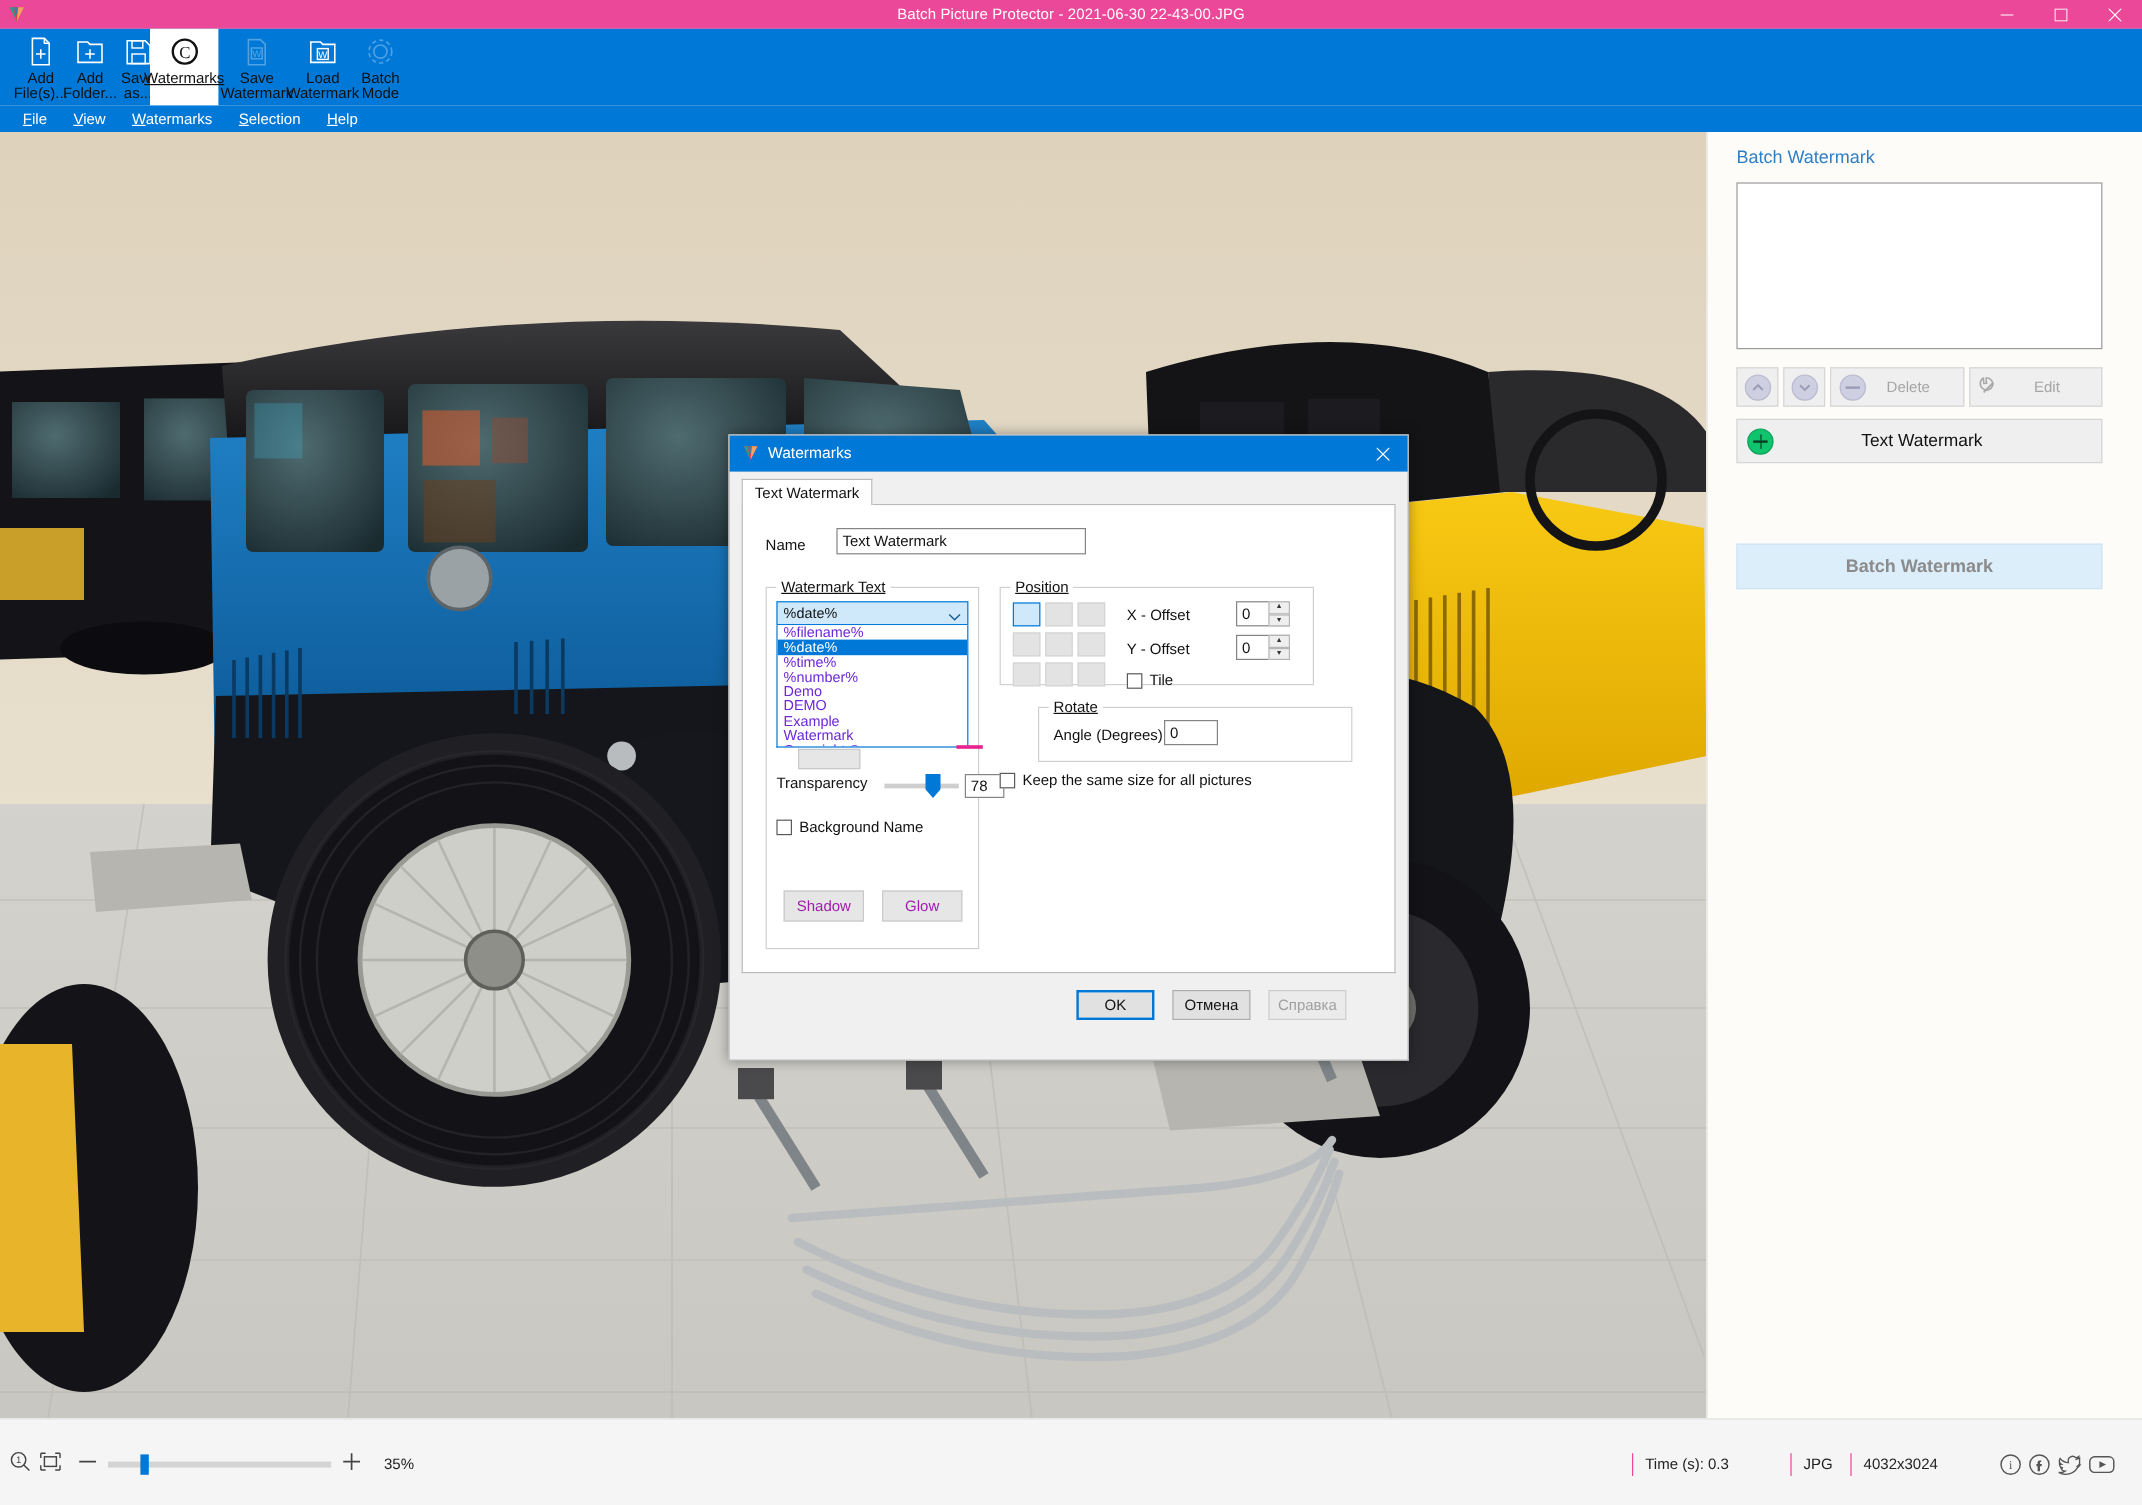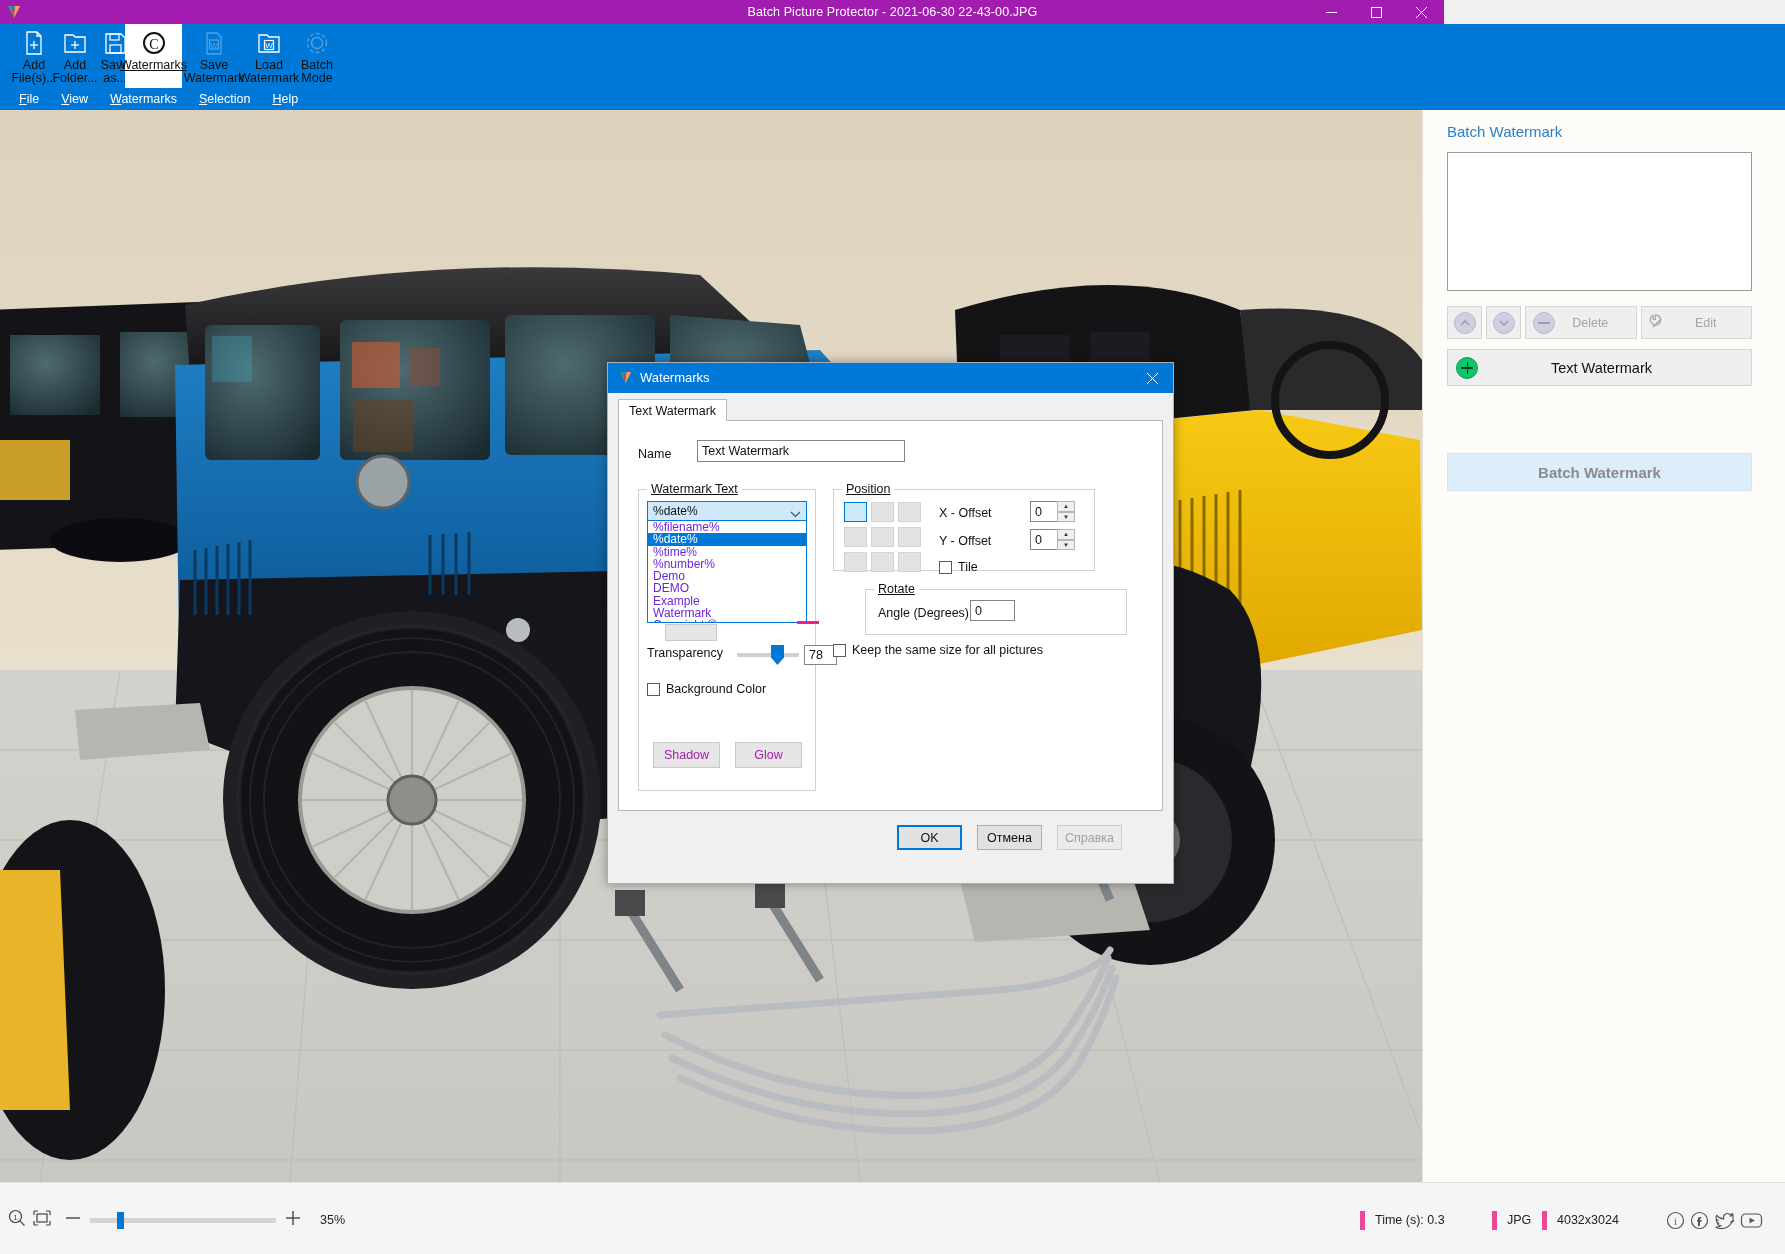--- a/index.html
+++ b/index.html
@@ -11,22 +11,22 @@
     background: #ffffff;
   }
   #app {
     position: relative;
     width: 1785px; height: 1254px;
     background: #f0f0f0;
   }
 
   
   .titlebar {
-    position: absolute; left: 0; top: 0; width: 1444px; height: 24px;
-    background: #a21caf;
+    position: absolute; left: 0; top: 0; width: 1785px; height: 24px;
+    background: #ec4899;
     color: #ffffff;
   }
   .titlebar-icon {
     position: absolute; left: 6px; top: 4px; width: 16px; height: 16px;
   }
   .titlebar-text {
     position: absolute; left: 0; top: 0; width: 1785px; height: 24px;
     line-height: 24px; text-align: center;
     font-size: 12.5px; color: #ffffff;
     letter-spacing: 0.1px;
@@ -160,21 +160,21 @@
   }
   .zoomslider {
     position: relative; width: 186px; height: 5px; background: #d4d4d4; margin: 0 8px;
   }
   .zoomslider .thumb {
     position: absolute; left: 27px; top: -6px; width: 7px; height: 17px; background: #0078d7;
   }
   .sb-zoomlabel { font-size: 12.5px; color: #222; margin-left: 18px; }
   .sb-seg {
     position: absolute; top: 28px; height: 19px;
-    border-left: 5px solid #ec4899;
+    border-left: 1px solid #ec4899;
     padding-left: 10px;
     font-size: 12.5px; color: #222; line-height: 19px;
   }
   .sb-icons { position: absolute; top: 28px; right: 22px; display: flex; gap: 5px; align-items: center; }
 
   
   .dialog {
     position: absolute; left: 607px; top: 362px; width: 567px; height: 522px;
     background: #f0f0f0;
     border: 1px solid #b0b0b0;
@@ -739,21 +739,21 @@
         <div class="hidden-btn"></div>
         <div class="color-strip"></div>
 
         <div class="lbl transp-label">Transparency</div>
         <div class="transp-track"></div>
         <div class="transp-thumb"></div>
         <input class="transp-input" type="text" value="78" style="">
 
         <div class="chk-row bgcolor-row">
           <span class="chkbox"></span>
-          <span class="lbl">Background Color</span>
+          <span class="lbl">Background Name</span>
         </div>
 
         <div class="gbtn btn-shadow">Shadow</div>
         <div class="gbtn btn-glow">Glow</div>
       </div>
 
       <div class="groupbox gb-position">
         <span class="gb-title">Position</span>
 
         <div class="posgrid">

